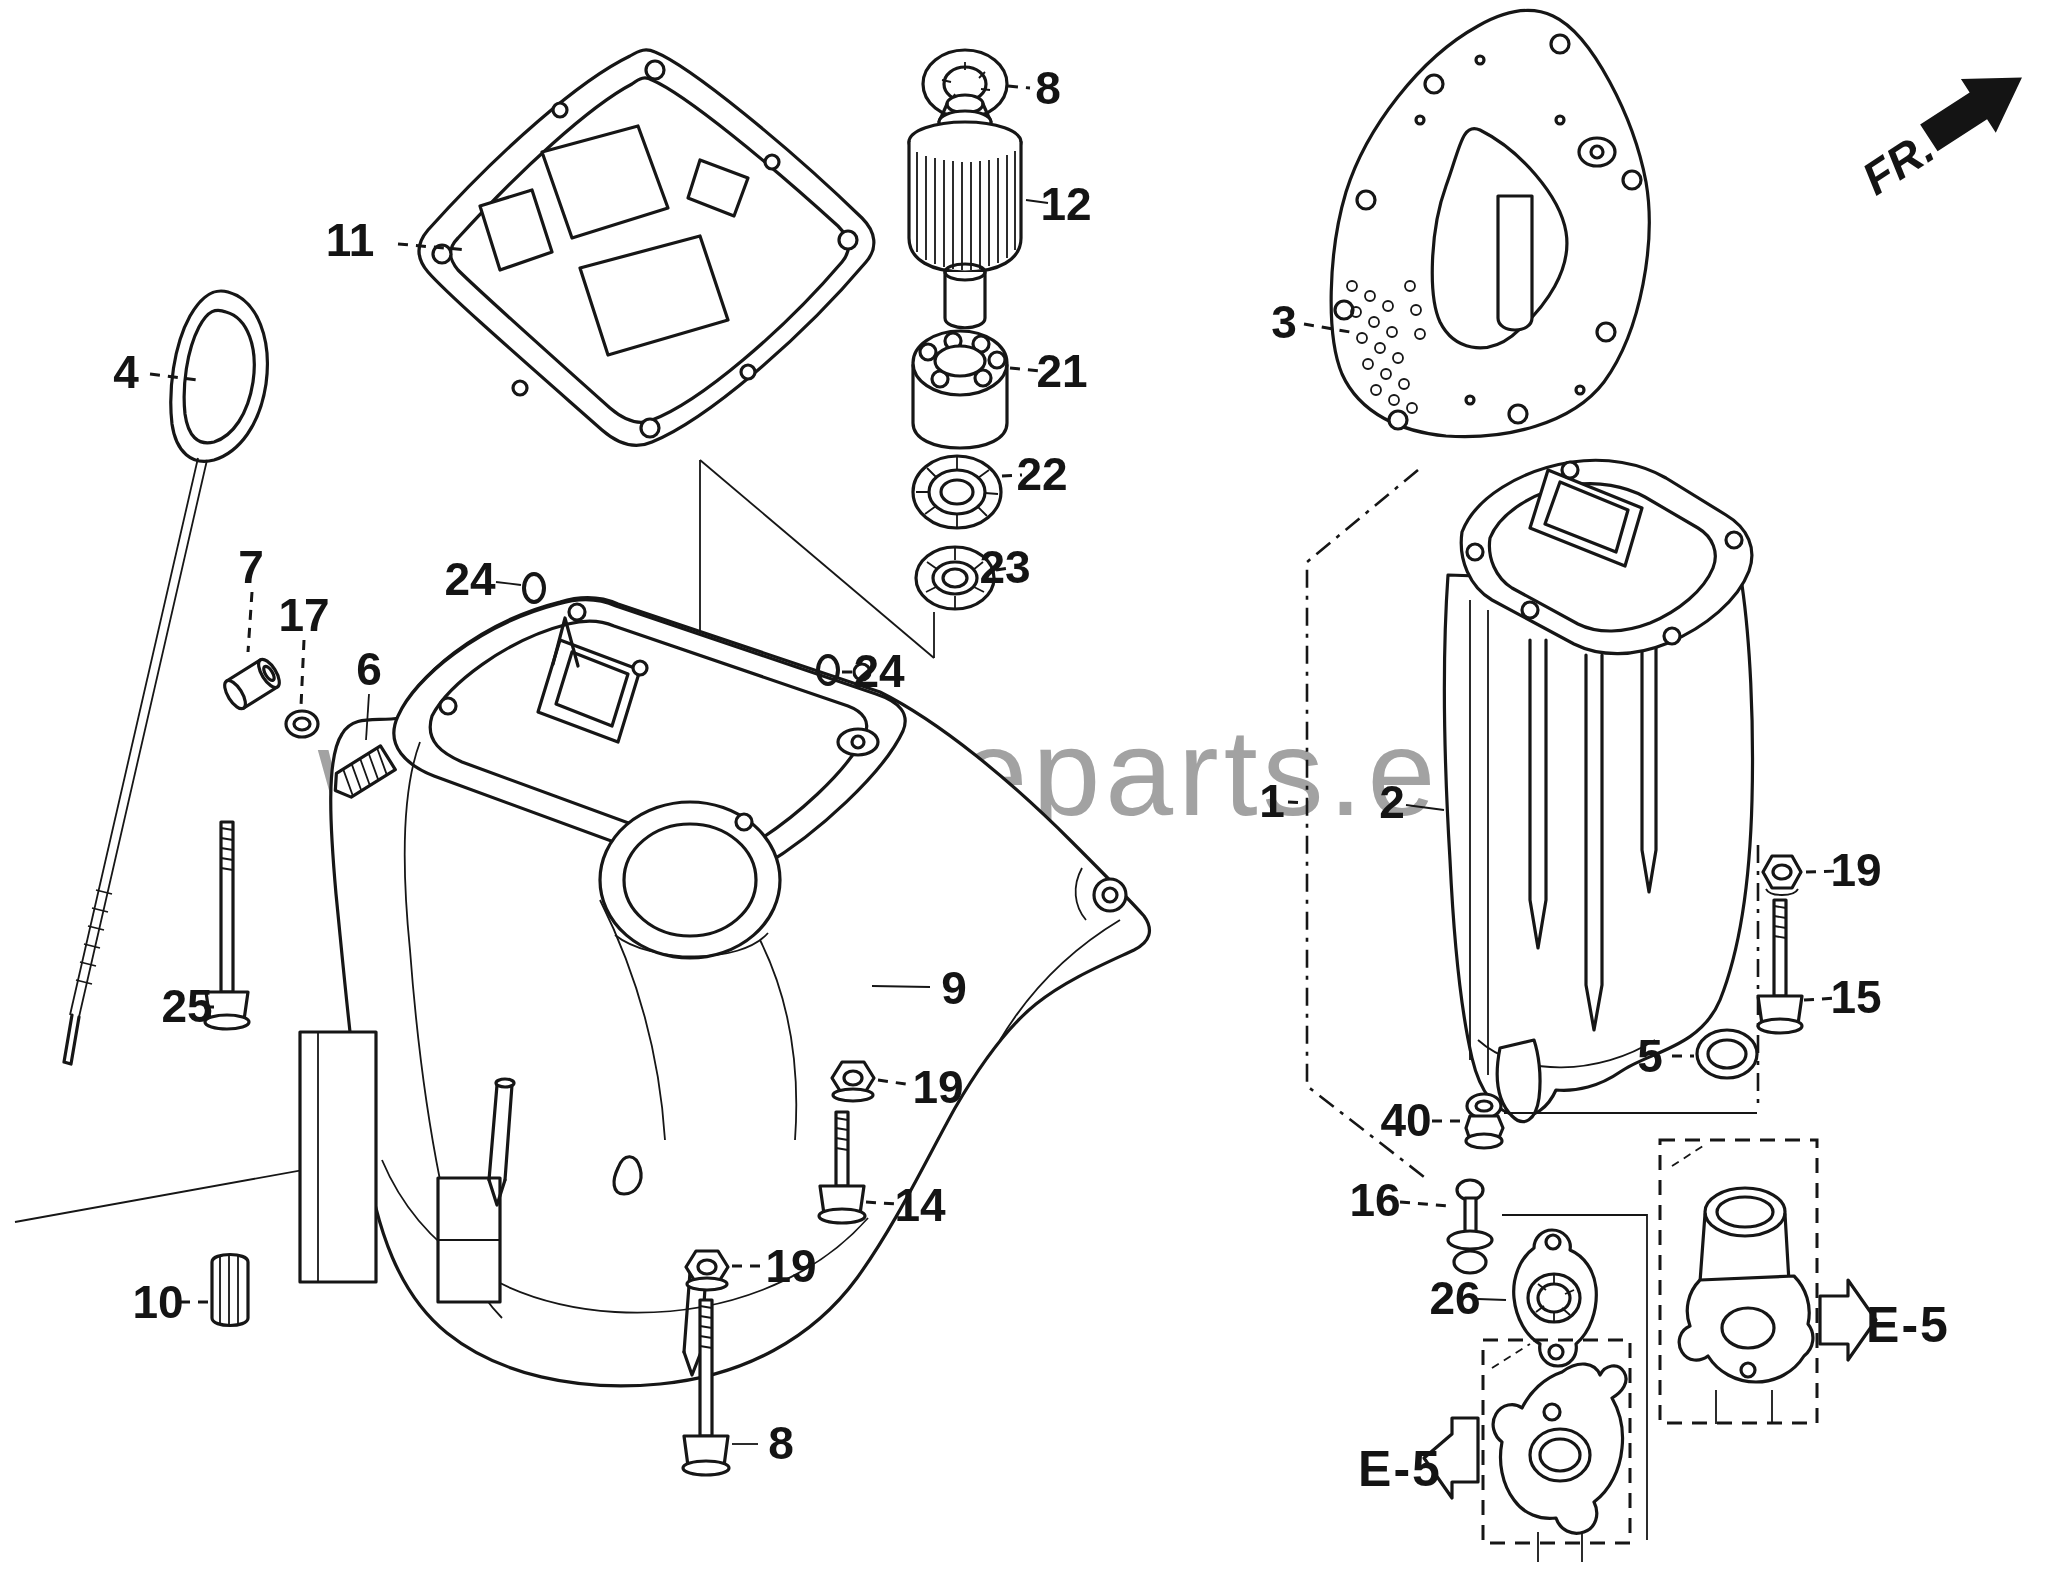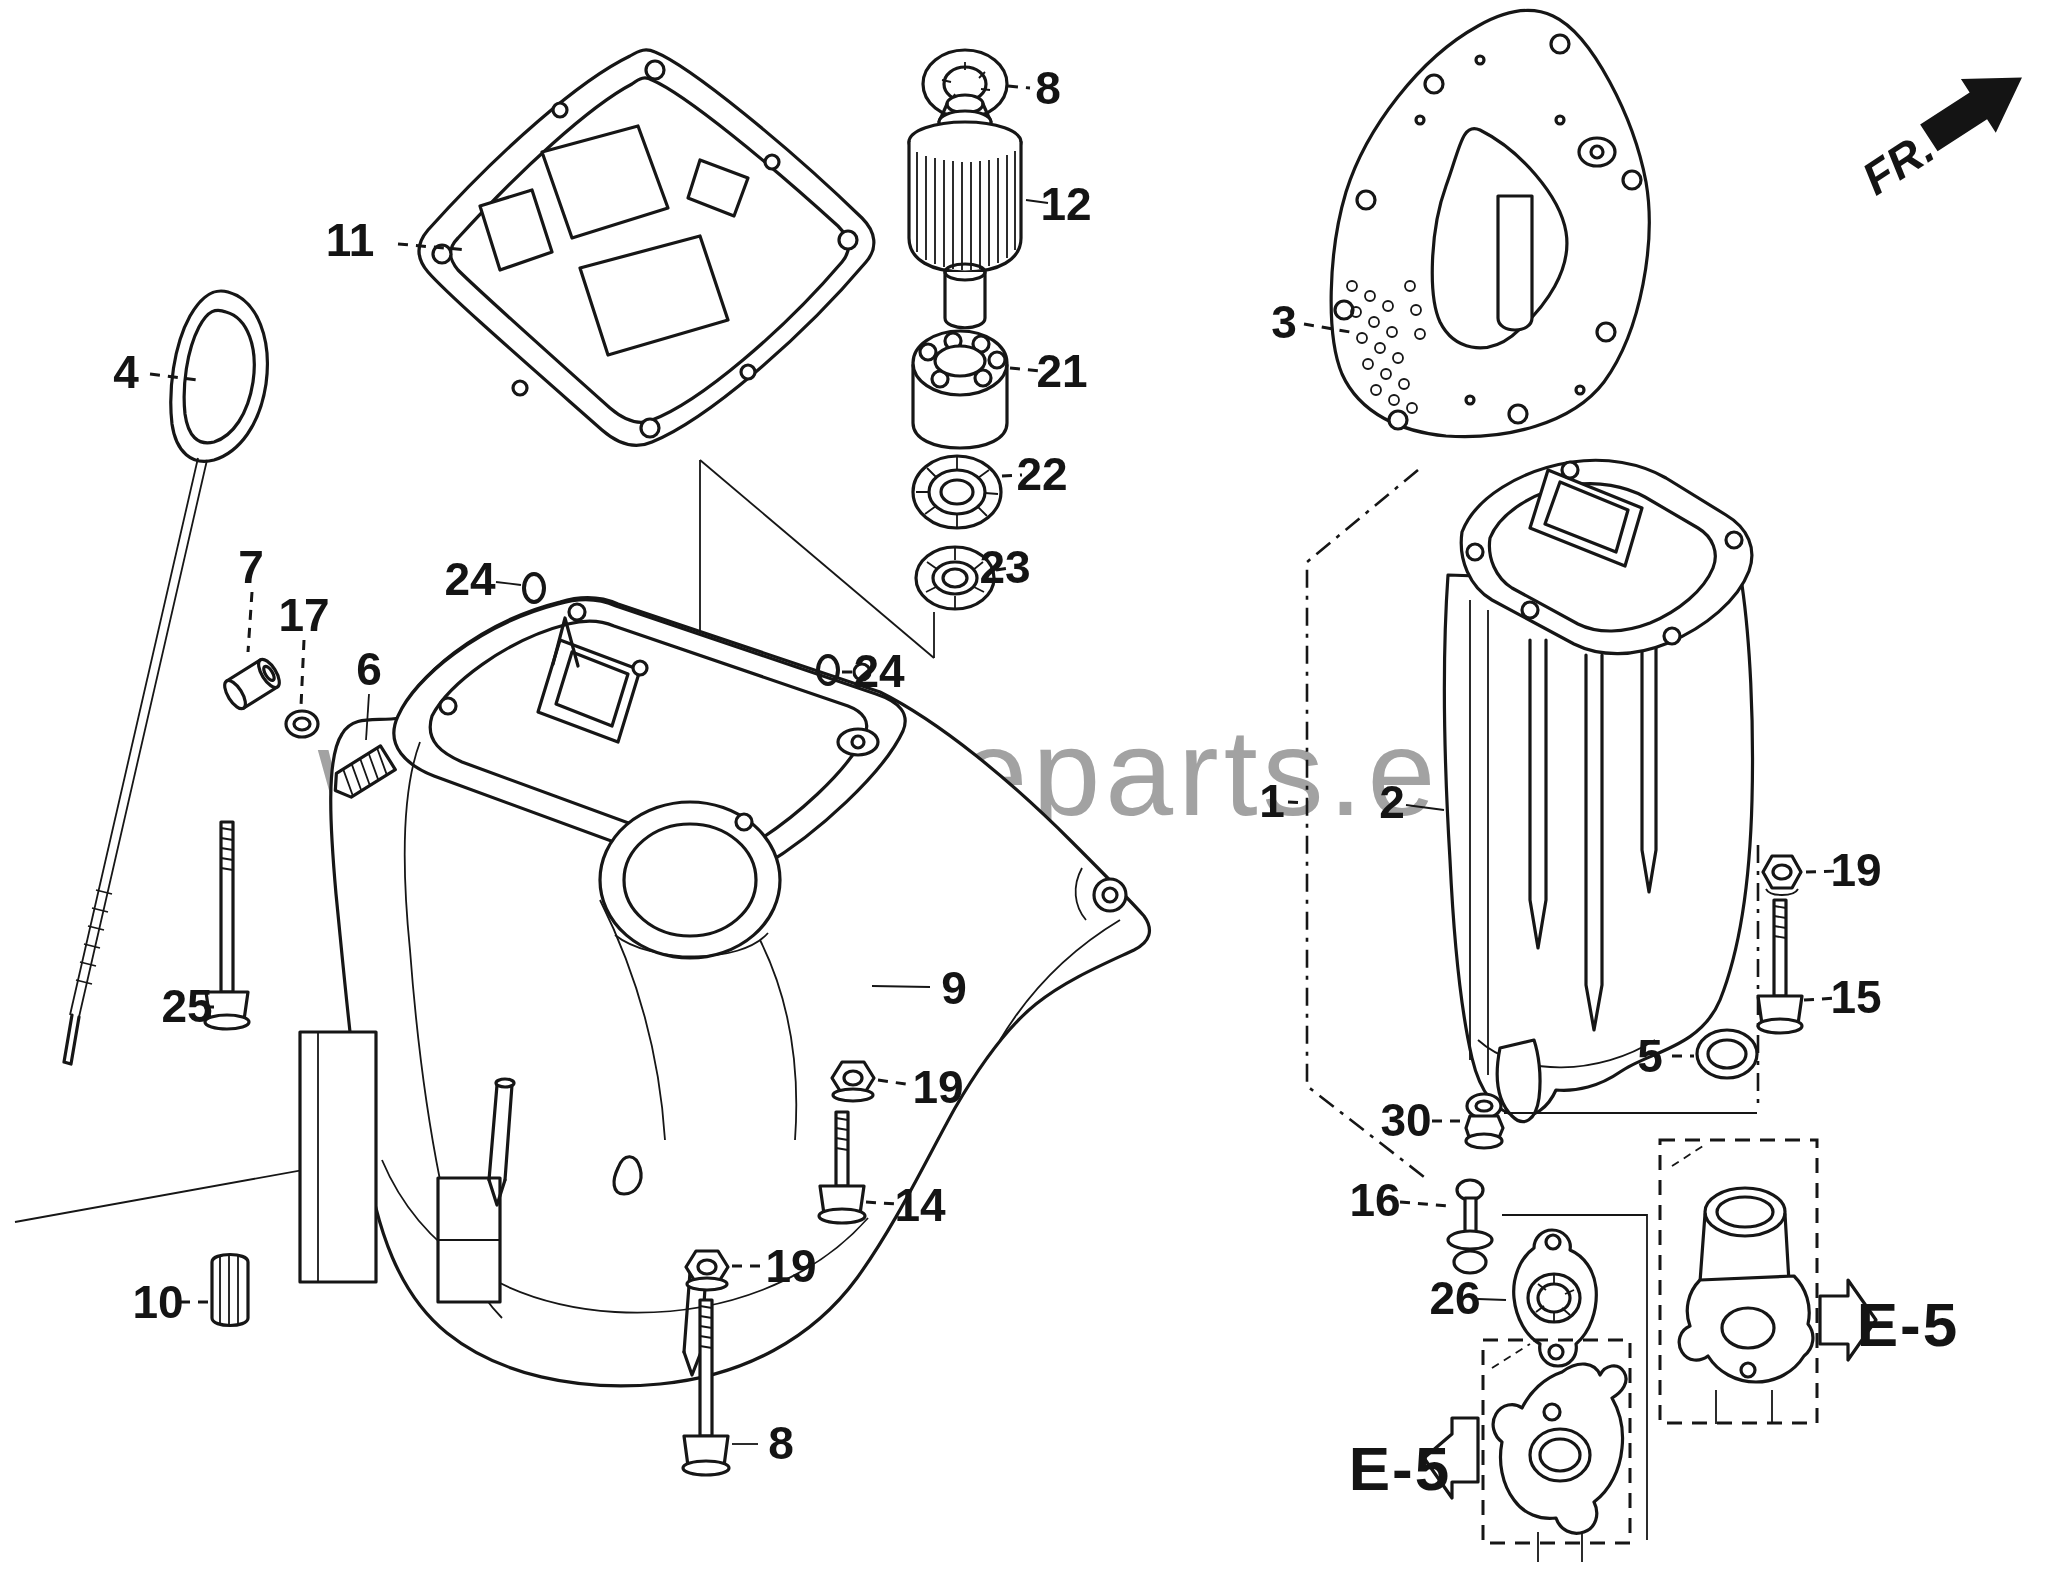--- a/index.html
+++ b/index.html
@@ -10,21 +10,21 @@
   #wm{
     position:absolute;left:318px;top:712px;z-index:1;
     font-size:122px;font-weight:400;letter-spacing:5px;line-height:1;
     color:#a2a2a2;white-space:nowrap;user-select:none;
   }
   svg.art{position:absolute;left:0;top:0;z-index:2;}
   .lbl{
     position:absolute;z-index:3;transform:translate(-50%,-50%);
     font-size:46px;font-weight:700;color:#141414;line-height:1;white-space:nowrap;
   }
-  .lbl.e5{font-size:62px;font-weight:800;letter-spacing:2px;}
+  .lbl.e5{font-size:50px;font-weight:800;letter-spacing:2px;}
   .lbl.fr{font-style:italic;font-weight:800;transform:translate(-50%,-50%) rotate(-33deg);}
   
   .ln{stroke:#161616;fill:none;stroke-width:3.2px;stroke-linecap:round;stroke-linejoin:round}
   .fw{stroke:#161616;fill:#ffffff;stroke-width:3.2px;stroke-linecap:round;stroke-linejoin:round}
   .thin{stroke:#161616;fill:none;stroke-width:1.8px}
   .dash{stroke:#161616;fill:none;stroke-width:3px;stroke-dasharray:10 8}
   .dashdot{stroke:#161616;fill:none;stroke-width:2.6px;stroke-dasharray:18 8 4 8}
   .boxdash{stroke:#161616;fill:none;stroke-width:3px;stroke-dasharray:15 10}
   .blk{fill:#141414;stroke:none}
 </style>
@@ -384,21 +384,21 @@
   <div class="lbl" style="left:350px;top:240px">11</div>
   <div class="lbl" style="left:1066px;top:204px">12</div>
   <div class="lbl" style="left:1856px;top:997px">15</div>
   <div class="lbl" style="left:920px;top:1205px">14</div>
   <div class="lbl" style="left:781px;top:1443px">8</div>
   <div class="lbl" style="left:1375px;top:1200px">16</div>
   <div class="lbl" style="left:304px;top:615px">17</div>
   <div class="lbl" style="left:1856px;top:870px">19</div>
   <div class="lbl" style="left:938px;top:1087px">19</div>
   <div class="lbl" style="left:791px;top:1266px">19</div>
-  <div class="lbl" style="left:1406px;top:1120px">30</div>
+  <div class="lbl" style="left:1406px;top:1120px">40</div>
   <div class="lbl" style="left:1062px;top:371px">21</div>
   <div class="lbl" style="left:1042px;top:474px">22</div>
   <div class="lbl" style="left:1005px;top:567px">23</div>
   <div class="lbl" style="left:470px;top:579px">24</div>
   <div class="lbl" style="left:879px;top:671px">24</div>
   <div class="lbl" style="left:187px;top:1006px">25</div>
   <div class="lbl" style="left:1455px;top:1298px">26</div>
 
   <div class="lbl fr" style="left:1898px;top:163px">FR.</div>
   <div class="lbl e5" style="left:1400px;top:1469px">E-5</div>

